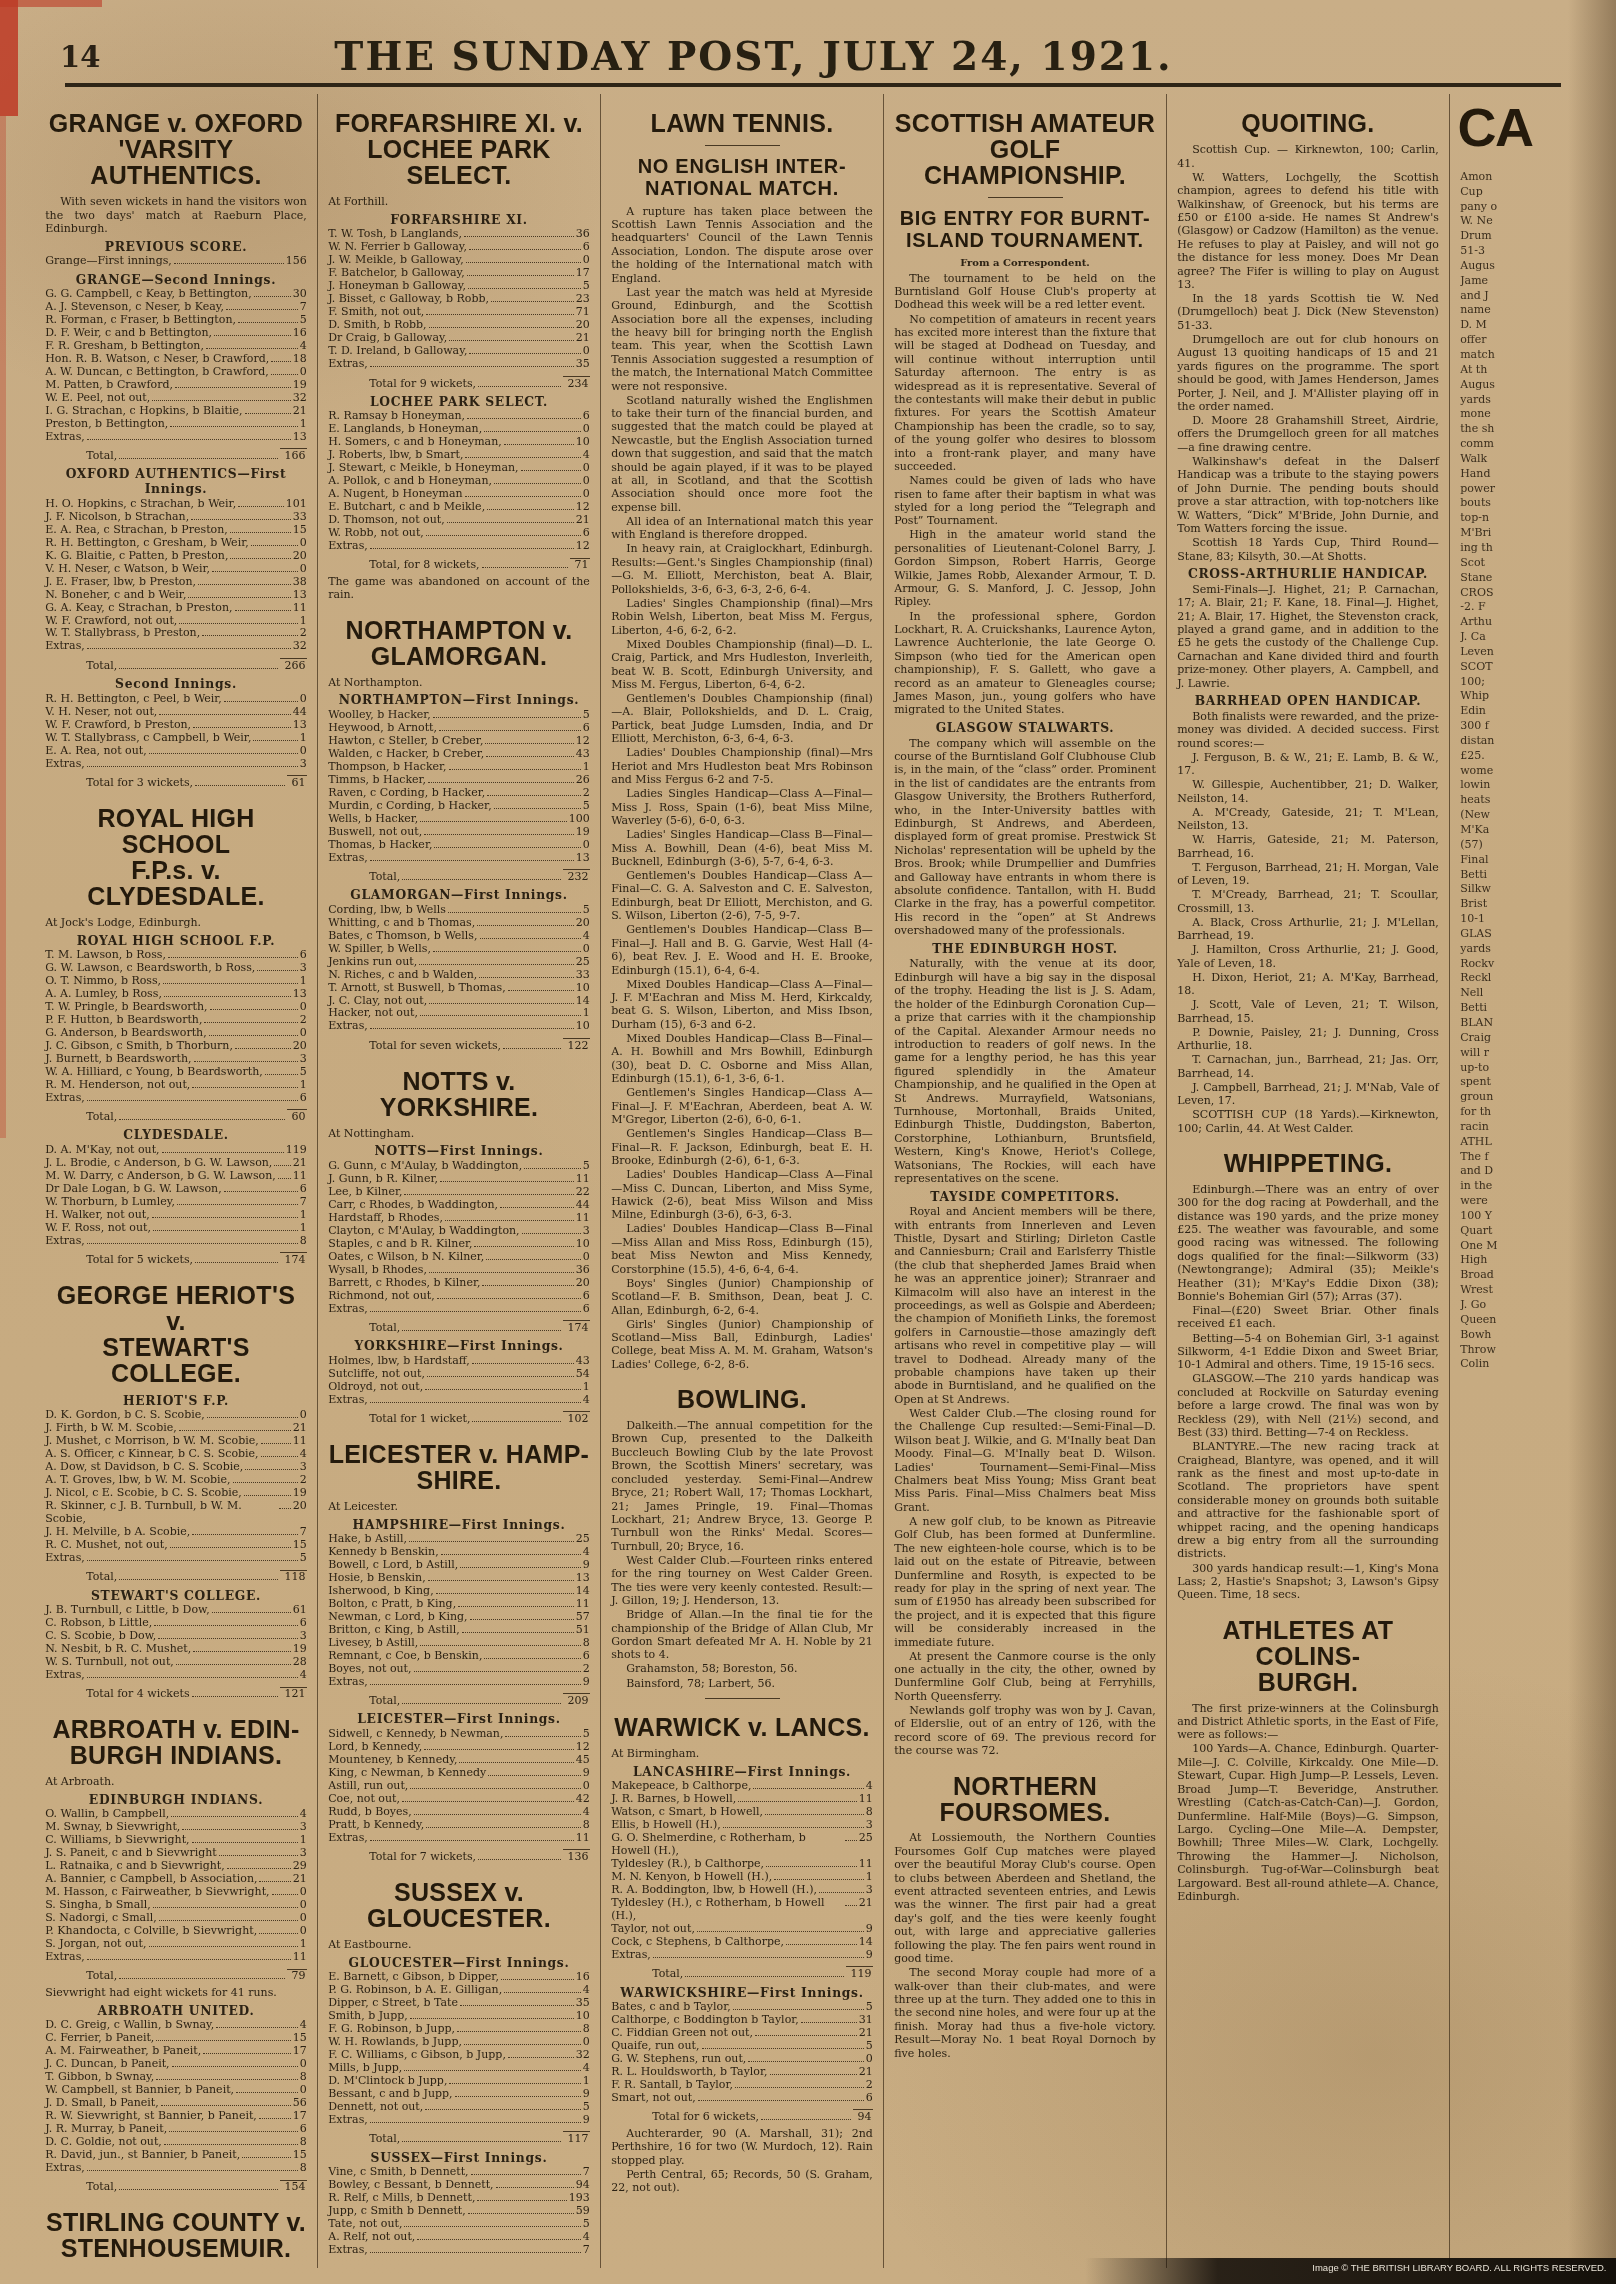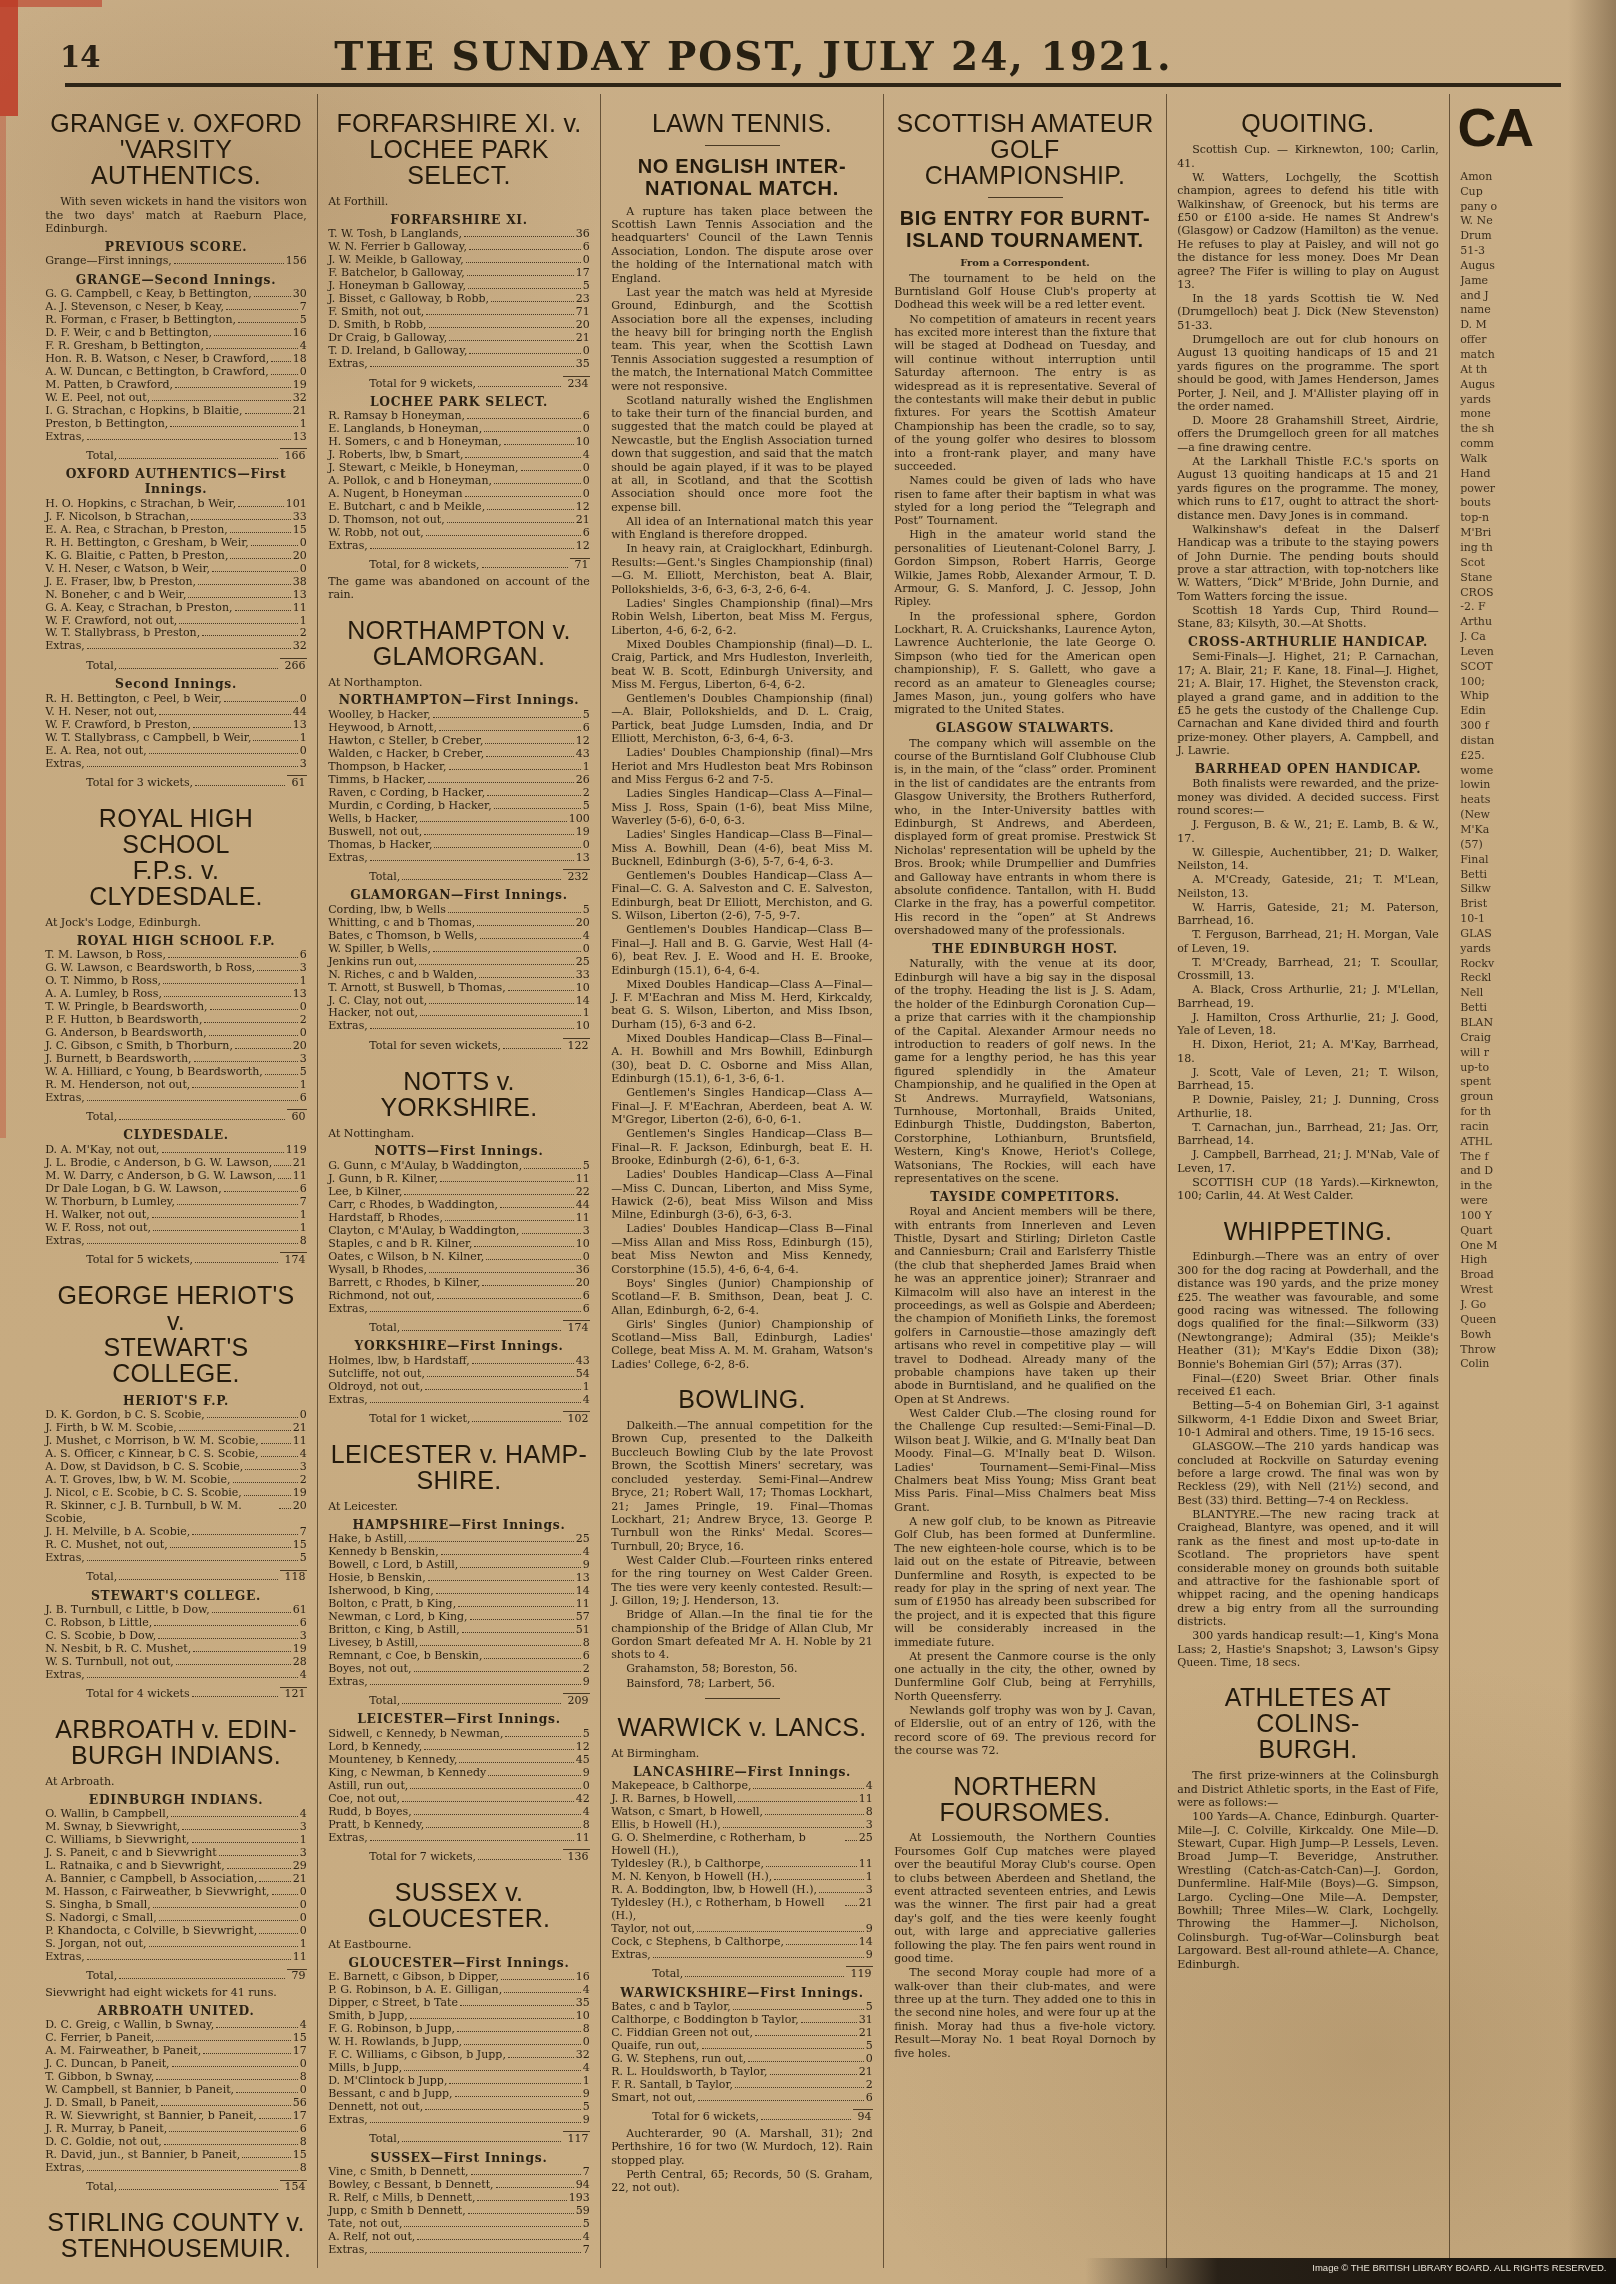--- a/index.html
+++ b/index.html
@@ -17,21 +17,21 @@
   .red-b{position:absolute;left:0;top:116px;width:6.1px;height:1022px;background:#bd3a26;opacity:.35;}
   .red-c{position:absolute;left:0;top:0;width:102px;height:6.8px;background:#bd3a26;opacity:.6;}
   .pageno{position:absolute;left:60px;top:40px;font-size:29px;font-weight:bold;color:#2a2115;}
   .masthead{position:absolute;left:0;right:109px;top:33px;text-align:center;font-weight:bold;
     font-size:39px;letter-spacing:2px;color:#272012;}
   .head-rule{position:absolute;left:65px;right:55px;top:83px;border-top:4.1px solid #2e2517;}
   .cols{position:absolute;left:35px;top:94px;width:1581px;height:2174px;display:flex;}
   .col{width:283px;flex:0 0 283px;padding:1.4px 10.2px 0 10.2px;box-sizing:border-box;
     border-right:0.7px solid rgba(70,52,30,.75);overflow:hidden;height:2174px;}
   .col.cut{width:143px;flex:0 0 143px;border-right:none;}
-  .hl{font-family:"Liberation Sans", sans-serif;font-weight:normal;text-align:center;
+  .hl{font-family:"Liberation Sans", sans-serif;font-weight:bold;text-align:center;
     font-size:25px;line-height:1.04;letter-spacing:0.3px;color:#241a0c;margin:15px 0 6.8px;
     white-space:pre-line;}
   .shl{font-family:"Liberation Sans", sans-serif;font-weight:bold;text-align:center;
     font-size:20px;line-height:1.1;letter-spacing:0.7px;color:#241a0c;margin:9.5px 0 5.5px;white-space:pre-line;}
   .byline{text-align:center;font-weight:bold;font-size:10px;margin:1.4px 0 4.1px;}
   .sh{font-weight:bold;text-align:center;font-size:12.3px;letter-spacing:0.7px;margin:3.4px 0 1.4px;}
   .para{font-size:11px;line-height:1.22;text-align:justify;text-indent:15px;margin:0 0 0.7px 0;}
   .para.lead{text-indent:0;}
   .srow{display:flex;align-items:baseline;font-size:11px;line-height:1.18;}
   .sn{flex:0 1 auto;}
@@ -1340,21 +1340,20 @@
         <p class="para">At Lossiemouth, the Northern Counties Foursomes Golf Cup matches were played over the beautiful Moray Club's course.  Open to clubs between Aberdeen and Shetland, the event attracted seventeen entries, and Lewis was the winner.  The first pair had a great day's golf, and the ties were keenly fought out, with large and appreciative galleries following the play.  The fen pairs went round in good time.</p>
         <p class="para">The second Moray couple had more of a walk-over than their club-mates, and were three up at the turn.  They added one to this in the second nine holes, and were four up at the finish.  Moray had thus a five-hole victory.  Result—Moray No. 1 beat Royal Dornoch by five holes.</p>
       </div>
       <div class="col">
         <div class="hl">QUOITING.</div>
         <p class="para">Scottish Cup. — Kirknewton, 100; Carlin, 41.</p>
         <p class="para">W. Watters, Lochgelly, the Scottish champion, agrees to defend his title with Walkinshaw, of Greenock, but his terms are £50 or £100 a-side.  He names St Andrew's (Glasgow) or Cadzow (Hamilton) as the venue.  He refuses to play at Paisley, and will not go the distance for less money.  Does Mr Dean agree?  The Fifer is willing to play on August 13.</p>
         <p class="para">In the 18 yards Scottish tie W. Ned (Drumgelloch) beat J. Dick (New Stevenston) 51-33.</p>
         <p class="para">Drumgelloch are out for club honours on August 13 quoiting handicaps of 15 and 21 yards figures on the programme.  The sport should be good, with James Henderson, James Porter, J. Neil, and J. M'Allister playing off in the order named.</p>
         <p class="para">D. Moore 28 Grahamshill Street, Airdrie, offers the Drumgelloch green for all matches—a fine drawing centre.</p>
-        <p class="para">At the Larkhall Thistle F.C.'s sports on August 13 quoiting handicaps at 15 and 21 yards figures on the programme.  The money, which runs to £17, ought to attract the short-distance men.  Davy Jones is in command.</p>
         <p class="para">Walkinshaw's defeat in the Dalserf Handicap was a tribute to the staying powers of John Durnie.  The pending bouts should prove a star attraction, with top-notchers like W. Watters, “Dick” M'Bride, John Durnie, and Tom Watters forcing the issue.</p>
         <p class="para">Scottish 18 Yards Cup, Third Round—Stane, 83; Kilsyth, 30.—At Shotts.</p>
         <div class="sh">CROSS-ARTHURLIE HANDICAP.</div>
         <p class="para">Semi-Finals—J. Highet, 21; P. Carnachan, 17; A. Blair, 21; F. Kane, 18.  Final—J. Highet, 21; A. Blair, 17.  Highet, the Stevenston crack, played a grand game, and in addition to the £5 he gets the custody of the Challenge Cup.  Carnachan and Kane divided third and fourth prize-money.  Other players, A. Campbell, and J. Lawrie.</p>
         <div class="sh">BARRHEAD OPEN HANDICAP.</div>
         <p class="para">Both finalists were rewarded, and the prize-money was divided.  A decided success.  First round scores:—</p>
         <p class="para">J. Ferguson, B. &amp; W., 21; E. Lamb, B. &amp; W., 17.</p>
         <p class="para">W. Gillespie, Auchentibber, 21; D. Walker, Neilston, 14.</p>
         <p class="para">A. M'Cready, Gateside, 21; T. M'Lean, Neilston, 13.</p>
         <p class="para">W. Harris, Gateside, 21; M. Paterson, Barrhead, 16.</p>

